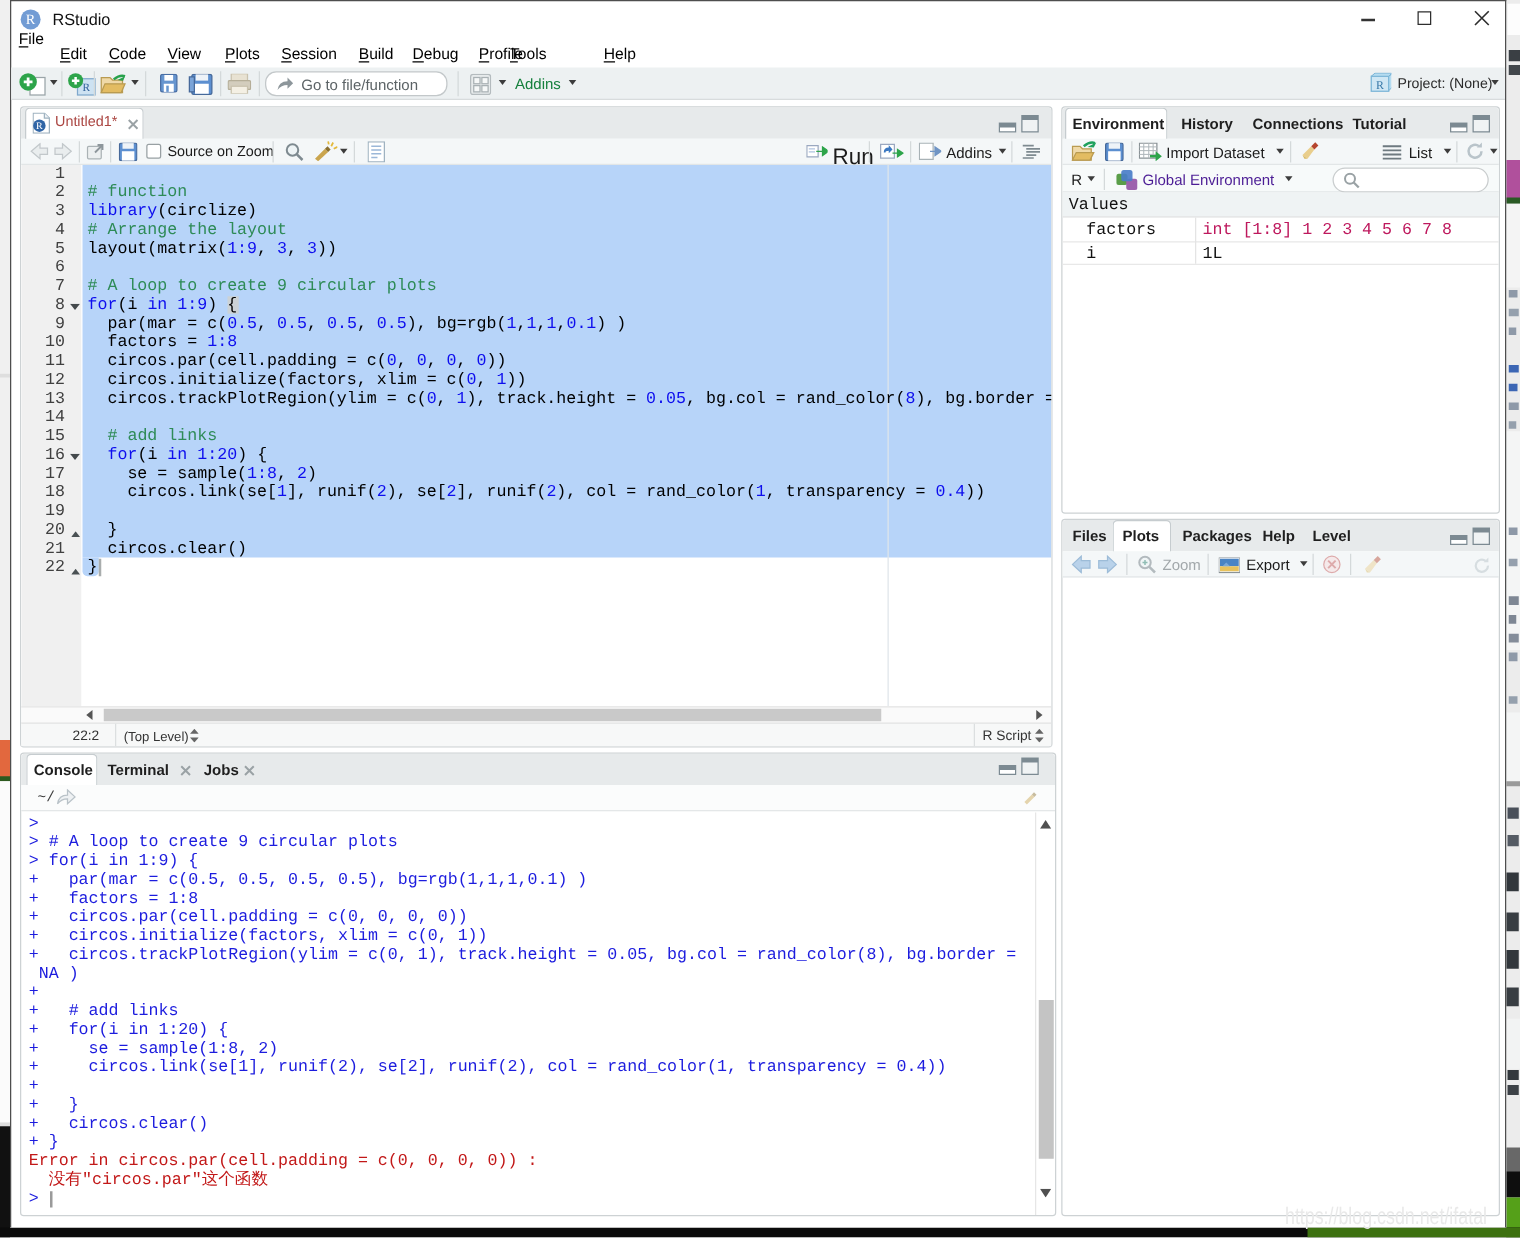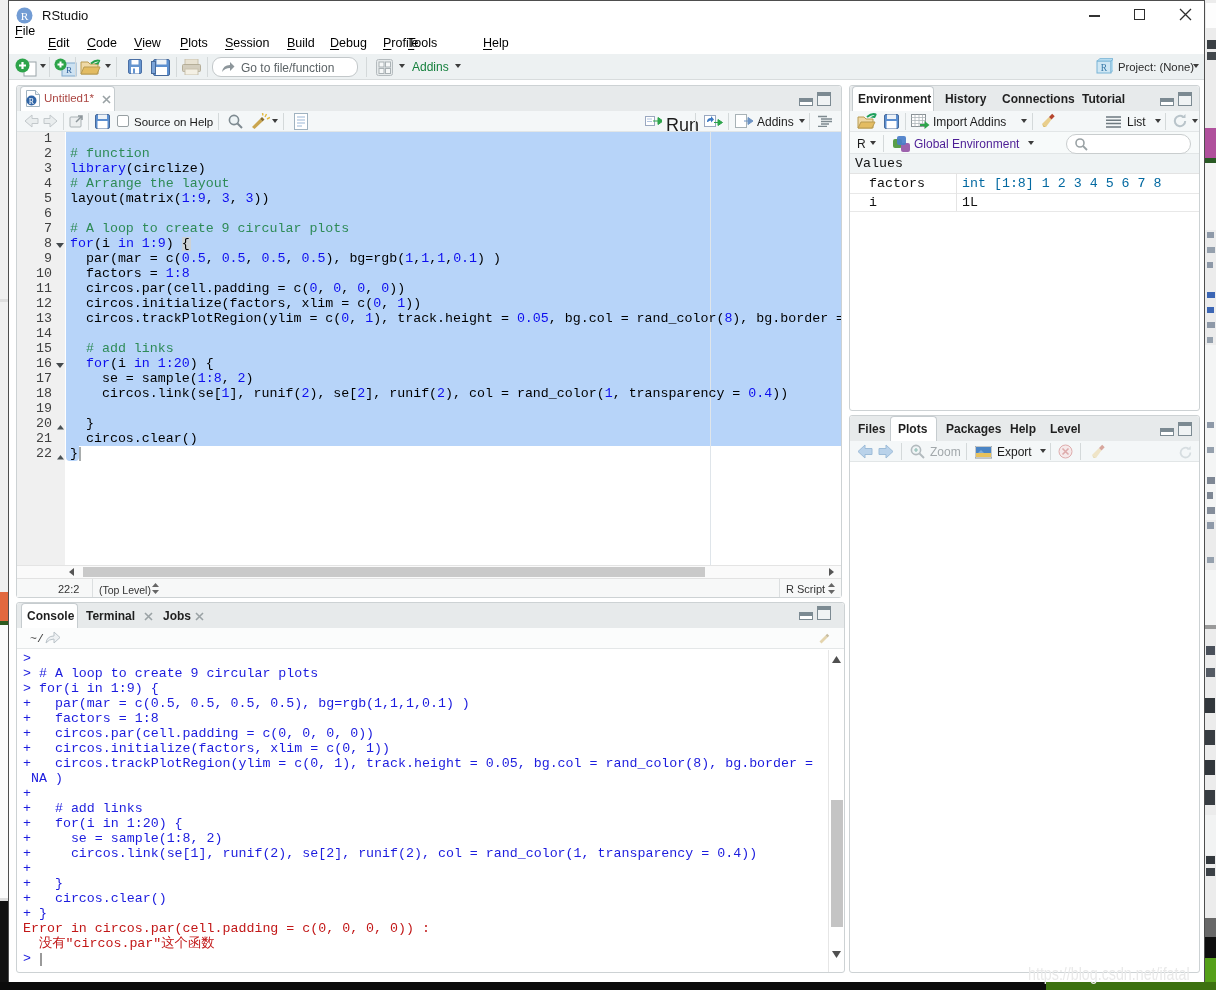--- a/index.html
+++ b/index.html
@@ -180,21 +180,21 @@
     <rect x="1" y="3" width="11" height="10" rx="1" fill="#eceff0" stroke="#aab2b5"></rect>
     <path d="M7 8 l6 -6 m0 4 v-4 h-4" stroke="#8d969b" stroke-width="1.5" fill="none"></path>
   </svg>
 <div class="sep" style="left:88px;top:113px;height:17px"></div>
 <svg class="a" style="left:95px;top:114px" width="15" height="15">
     <rect x="0.5" y="0.5" width="14" height="14" rx="1.5" fill="#5c8fd0" stroke="#46699a"></rect>
     <rect x="3" y="0.5" width="9" height="4.5" fill="#eef3f8"></rect>
     <rect x="2.5" y="7" width="10" height="7.5" fill="#fff"></rect>
   </svg>
 <div class="a" style="left:117px;top:115px;width:12px;height:12px;background:#fff;border:1px solid #98a0a3;border-radius:2px"></div>
-<div class="a" style="left:134px;top:116px;font-size:11.5px;color:#1c1c1c">Source on Help</div>
+<div class="a" style="left:134px;top:116px;font-size:11.5px;color:#1c1c1c">Source on Zoom</div>
 <div class="sep" style="left:218px;top:113px;height:17px"></div>
 <svg class="a" style="left:228px;top:114px" width="15" height="15">
     <circle cx="6" cy="6" r="4.6" fill="#eef4f6" stroke="#7e8a90" stroke-width="1.6"></circle>
     <path d="M9.5 9.5 L14 14" stroke="#7e8a90" stroke-width="2"></path>
   </svg>
 <svg class="a" style="left:250px;top:113px" width="20" height="16">
     <path d="M2 14 L10 6 l2.5 2.5 L4.5 16 Z" fill="#caa54e"></path>
     <path d="M10 6 l2.5 2.5 2-2 -2.5 -2.5 z" fill="#8a6f2f"></path>
     <path d="M15 4 l1.5 -3 M17 6 l3 -1.5 M13 2.5 l-0.5 -2.5" stroke="#e3b93c" stroke-width="1.4"></path>
   </svg>
@@ -391,21 +391,21 @@
     <rect x="0.5" y="0.5" width="14" height="14" rx="1.5" fill="#5c8fd0" stroke="#46699a"></rect>
     <rect x="3" y="0.5" width="9" height="4.5" fill="#eef3f8"></rect>
     <rect x="2.5" y="7" width="10" height="7.5" fill="#fff"></rect>
   </svg>
 <div class="sep" style="left:905px;top:113px;height:17px"></div>
 <svg class="a" style="left:911px;top:114px" width="19" height="15">
     <rect x="0.5" y="0.5" width="14" height="12" fill="#fff" stroke="#8a9296"></rect>
     <path d="M0.5 3.5 h14 M0.5 6.5 h14 M0.5 9.5 h14 M4 0.5 v12 M8 0.5 v12 M11.5 0.5 v12" stroke="#aeb6ba" stroke-width="0.8"></path>
     <path d="M9 10 h4.5 v-3 l5 4 -5 4 v-3 h-4.5" fill="#2da44a"></path>
   </svg>
-<div class="a" style="left:933px;top:115px;font-size:12px;color:#1c1c1c">Import Addins</div>
+<div class="a" style="left:933px;top:115px;font-size:12px;color:#1c1c1c">Import Dataset</div>
 <div class="carD" style="left:1021px;top:119px"></div>
 <div class="sep" style="left:1032px;top:113px;height:17px"></div>
 <svg class="a" style="left:1040px;top:112px" width="16" height="18">
     <path d="M2 12 L9 5 l2.5 2.5 L6 15 Z" fill="#e9ce8c"></path>
     <path d="M2 12 l1.5 3 2.5 0 z" fill="#d9b964"></path>
     <path d="M9 5 l2.5 2.5 3.2-3.2 -2.5 -2.5 z" fill="#b5452e"></path>
   </svg>
 <svg class="a" style="left:1106px;top:116px" width="16" height="12">
     <path d="M0 1 h15 M0 4.3 h15 M0 7.6 h15 M0 10.9 h15" stroke="#6e7a80" stroke-width="1.5"></path>
   </svg>
@@ -429,21 +429,21 @@
 <div class="a" style="left:914px;top:137px;font-size:12px;color:#4c1d95">Global Environment</div>
 <div class="carD" style="left:1028px;top:141px"></div>
 <div class="a" style="left:1066px;top:134px;width:125px;height:20px;background:#fff;border:1px solid #c9cdce;border-radius:10px"></div>
 <svg class="a" style="left:1075px;top:138px" width="13" height="13">
     <circle cx="5" cy="5" r="4" fill="none" stroke="#9aa2a5" stroke-width="1.6"></circle>
     <path d="M8 8 L12 12" stroke="#9aa2a5" stroke-width="1.8"></path>
   </svg>
 <div class="a" style="left:850px;top:154px;width:349px;height:20px;background:#eff3f4;border-bottom:1px solid #e3e3e3"></div>
 <div class="a mono" style="left:855px;top:156px;color:#111">Values</div>
 <div class="a mono" style="left:869px;top:176px;color:#111">factors</div>
-<div class="a mono" style="left:962px;top:176px;color:#0369a1">int [1:8] 1 2 3 4 5 6 7 8</div>
+<div class="a mono" style="left:962px;top:176px;color:#be185d">int [1:8] 1 2 3 4 5 6 7 8</div>
 <div class="a" style="left:850px;top:193px;width:349px;height:1px;background:#e8e8e8"></div>
 <div class="a mono" style="left:869px;top:195px;color:#111">i</div>
 <div class="a mono" style="left:962px;top:195px;color:#111">1L</div>
 <div class="a" style="left:850px;top:211px;width:349px;height:1px;background:#e8e8e8"></div>
 <div class="a" style="left:956px;top:174px;width:1px;height:37px;background:#e4e4e4"></div>
 
 <div class="a" style="left:849px;top:415px;width:351px;height:558px;background:#fff;border:1px solid #cdd2d4;border-radius:3px"></div>
 <div class="a" style="left:850px;top:416px;width:349px;height:25px;background:#e7eaeb;border-radius:3px 3px 0 0"></div>
 <div class="a tabtxt" style="left:858px;top:422px">Files</div>
 <div class="wtab" style="left:890px;top:416px;width:47px;height:26px"></div>

